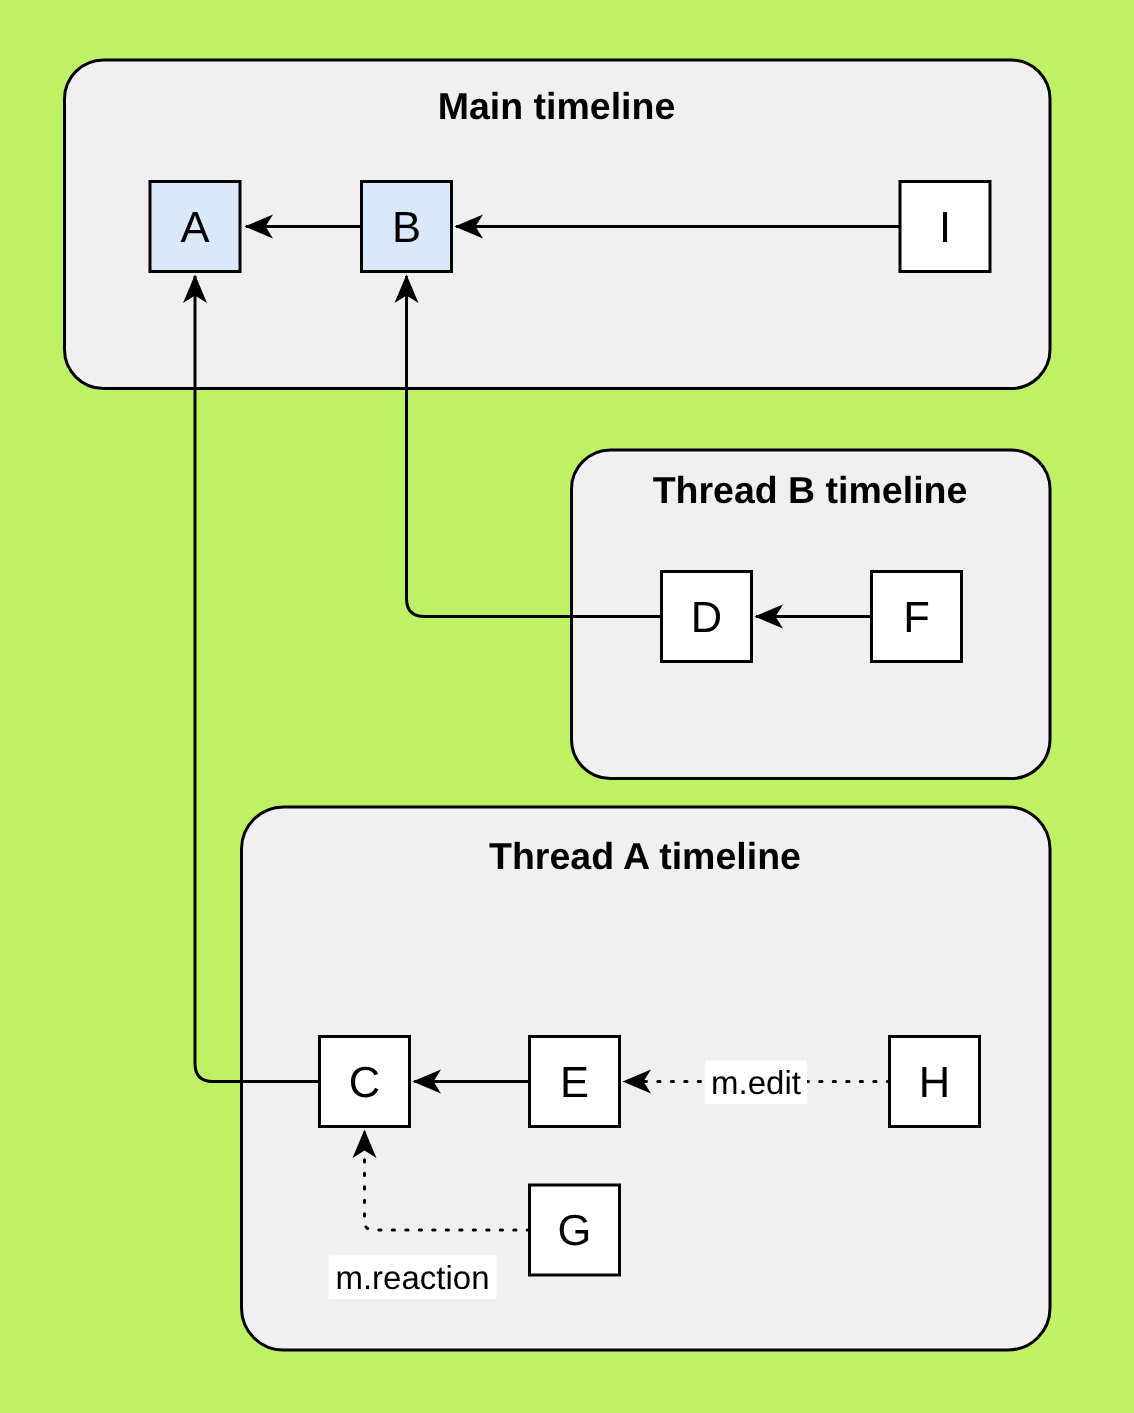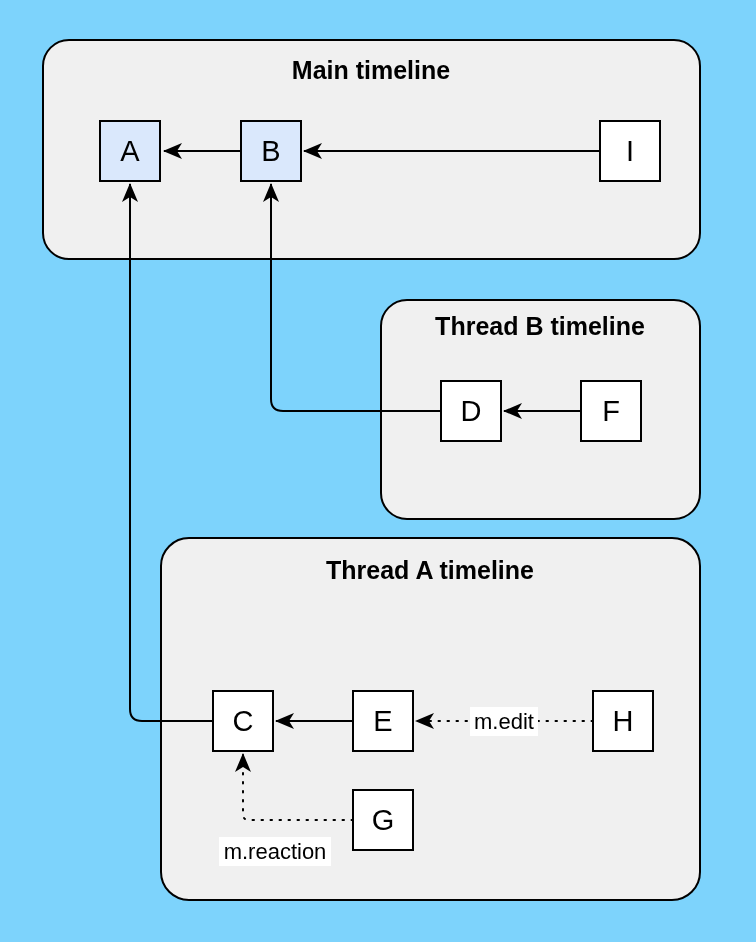--- a/index.html
+++ b/index.html
@@ -5,21 +5,21 @@
   html, body {
     margin: 0;
     padding: 0;
     background: #ffffff;
     font-family: "Liberation Sans", sans-serif;
   }
   .canvas-wrap {
     width: 756px;
     height: 942px;
     position: relative;
-    background: #7dd3fc;
+    background: #bef264;
   }
   svg { display: block; }
   .container-box {
     stroke: #000000;
     stroke-width: 2;
   }
   .node-box {
     stroke: #000000;
     stroke-width: 2;
   }

